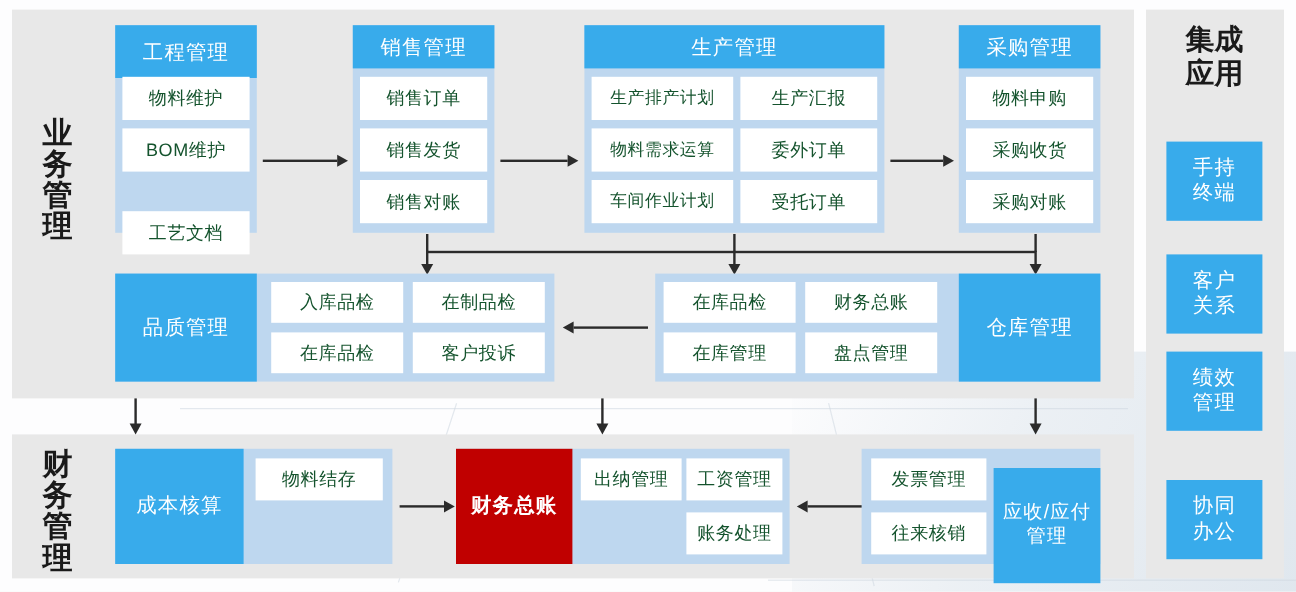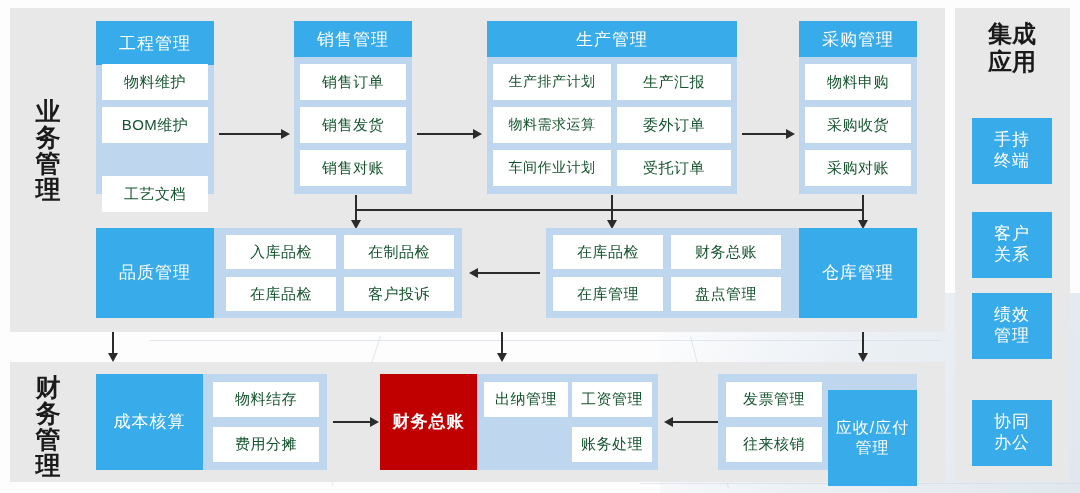--- a/index.html
+++ b/index.html
@@ -173,21 +173,20 @@
   <div class="ln vln" style="left:112px;top:332px;height:23px;"></div>
   <div class="arrow-d" style="left:108px;top:353px;"></div>
   <div class="ln vln" style="left:501px;top:332px;height:23px;"></div>
   <div class="arrow-d" style="left:497px;top:353px;"></div>
   <div class="ln vln" style="left:862px;top:332px;height:23px;"></div>
   <div class="arrow-d" style="left:858px;top:353px;"></div>
 
   <div class="group" style="left:96px;top:374px;width:231px;height:96px;">
     <div class="side-head" style="left:0;top:0;width:107px;height:96px;">成本核算</div>
     <div class="cell" style="left:117px;top:8px;width:106px;height:35px;">物料结存</div>
-    <div class="cell" style="left:117px;top:53px;width:106px;height:35px;">费用分摊</div>
   </div>
 
   <div class="ln hln" style="left:333px;top:421px;width:37px;"></div>
   <div class="arrow-r" style="left:370px;top:417px;"></div>
 
   <div class="group" style="left:380px;top:374px;width:278px;height:96px;">
     <div class="side-head red" style="left:0;top:0;width:97px;height:96px;">财务总账</div>
     <div class="cell" style="left:104px;top:8px;width:84px;height:35px;">出纳管理</div>
     <div class="cell" style="left:192px;top:8px;width:80px;height:35px;">工资管理</div>
     <div class="cell" style="left:192px;top:53px;width:80px;height:35px;">账务处理</div>

